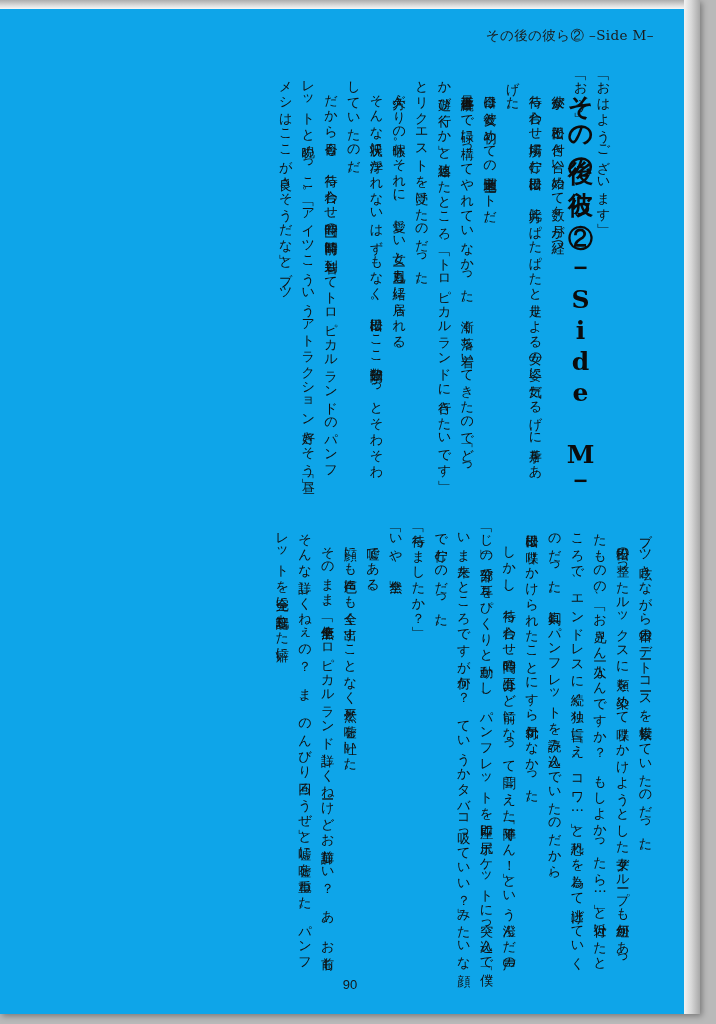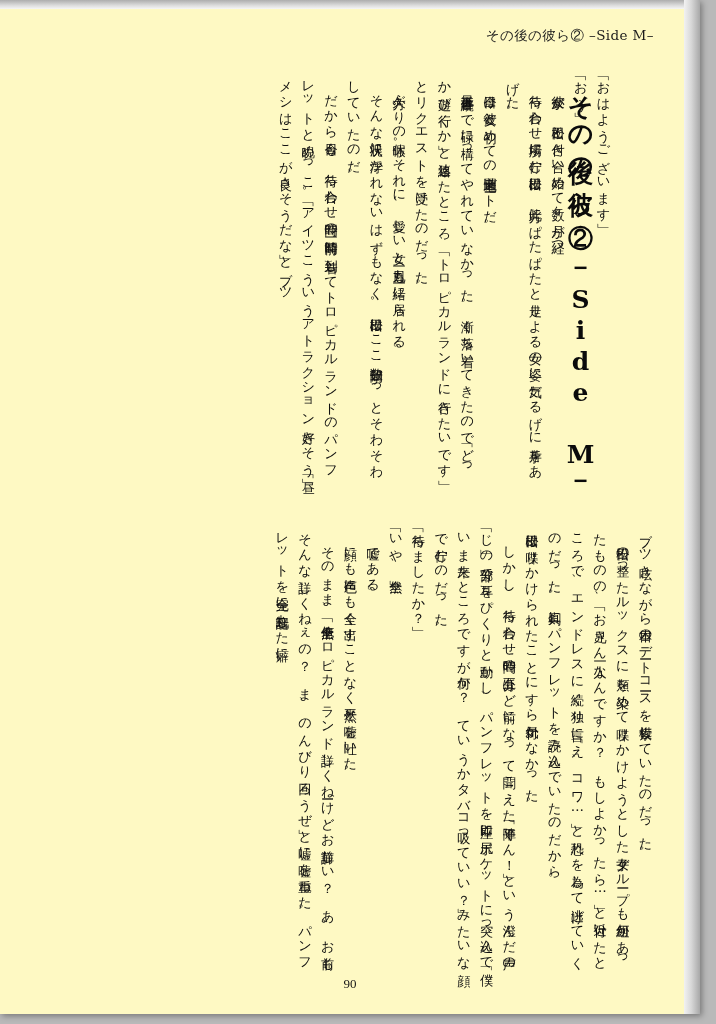--- a/index.html
+++ b/index.html
@@ -13,21 +13,21 @@
     font-family: "DejaVu Serif", "Liberation Serif", serif;
     overflow: hidden;
   }
 
   
   #page {
     position: relative;
     width: 700px;
     height: 1014px;
     margin: 0;
-    background: #fef9c3;
+    background: #0ea5e9;
     box-shadow: 2px 2px 6px rgba(0,0,0,0.35);
     overflow: hidden;
   }
 
   
   #gutter-edge {
     position: absolute;
     top: 0;
     right: 0;
     width: 16px;
@@ -111,21 +111,21 @@
 
   
   #folio {
     position: absolute;
     bottom: 22px;
     left: 0;
     width: 700px;
     text-align: center;
     font-size: 13px;
     color: #151515;
-    font-family: Liberation Serif, serif;
+    font-family: Liberation Sans, sans-serif;
   }
 </style>
 </head>
 <body>
 
 <div id="page">
 
   <div id="top-edge"></div>
   <div id="gutter-edge"></div>
 

